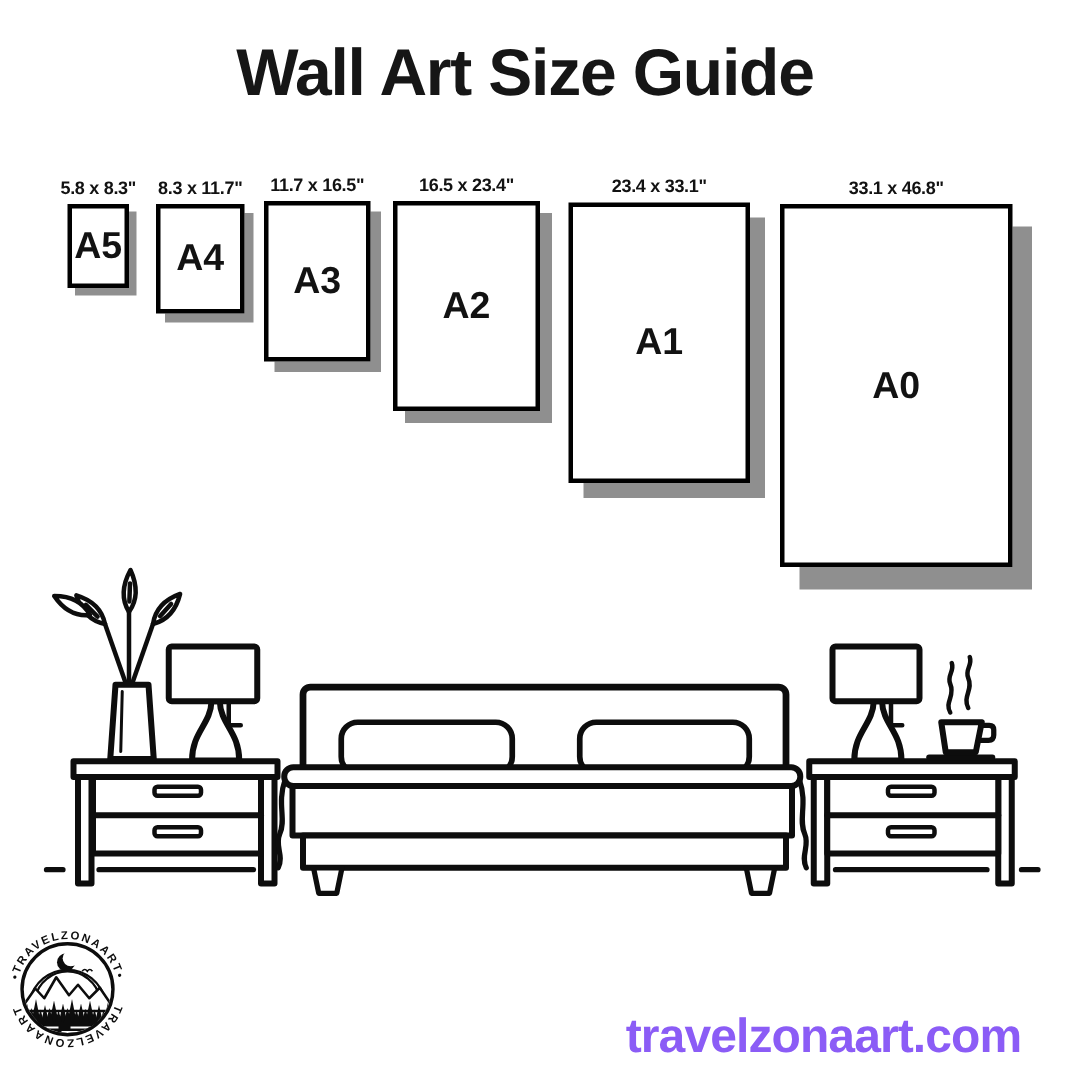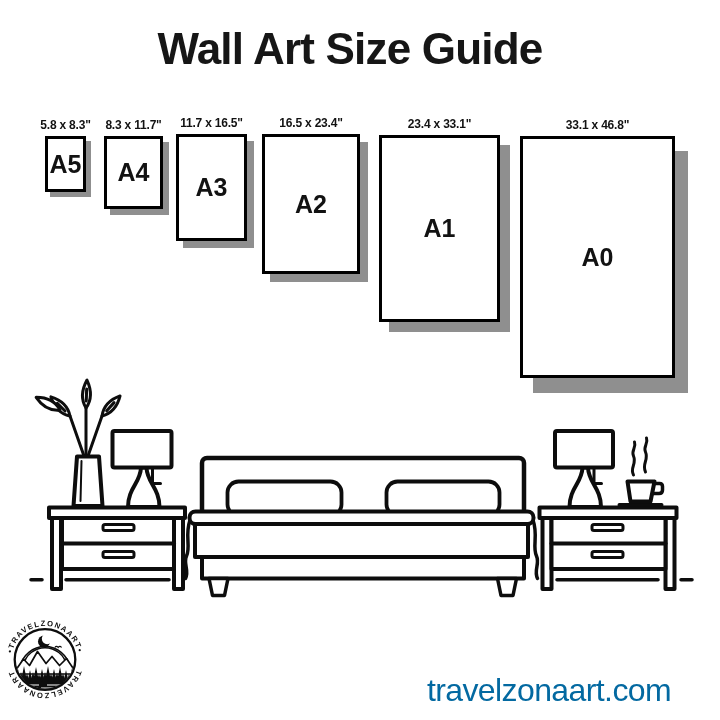--- a/index.html
+++ b/index.html
@@ -19,21 +19,21 @@
   }
   .size-name{font-size:25px;font-weight:700;color:#121212;letter-spacing:0;}
   .dim-label{
     position:absolute;left:50%;transform:translateX(-50%);top:-18px;
     white-space:nowrap;font-size:12px;font-weight:700;letter-spacing:-0.2px;color:#121212;
   }
   .scene-svg{position:absolute;left:0;top:0;}
   .logo-svg{position:absolute;left:3px;top:616px;}
   .website{
     position:absolute;left:549px;top:672px;transform:translateX(-50%);
-    font-size:32px;font-weight:400;letter-spacing:-0.6px;color:#0369a1;white-space:nowrap;
+    font-size:32px;font-weight:700;letter-spacing:-0.6px;color:#8b5cf6;white-space:nowrap;
   }
   .logo-arc-text{font-size:7.6px;font-weight:700;letter-spacing:1.35px;fill:#0d0d0d;
     font-family:"Liberation Sans",sans-serif;}
 </style>
 </head>
 <body>
 
 <div class="stage">
 
   <div class="page-title">Wall Art Size Guide</div>

